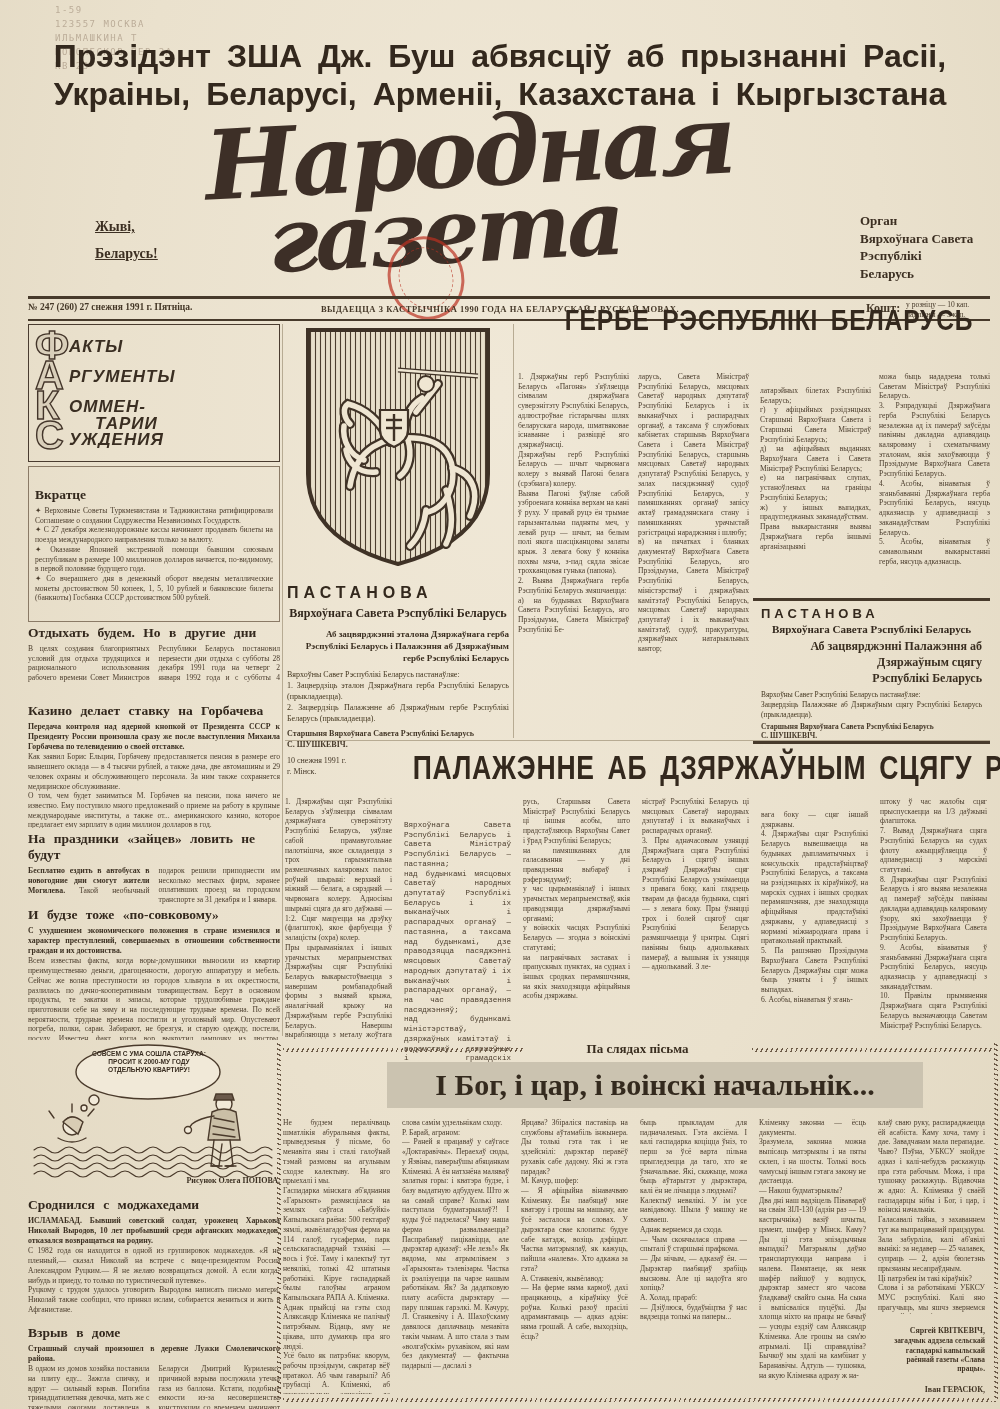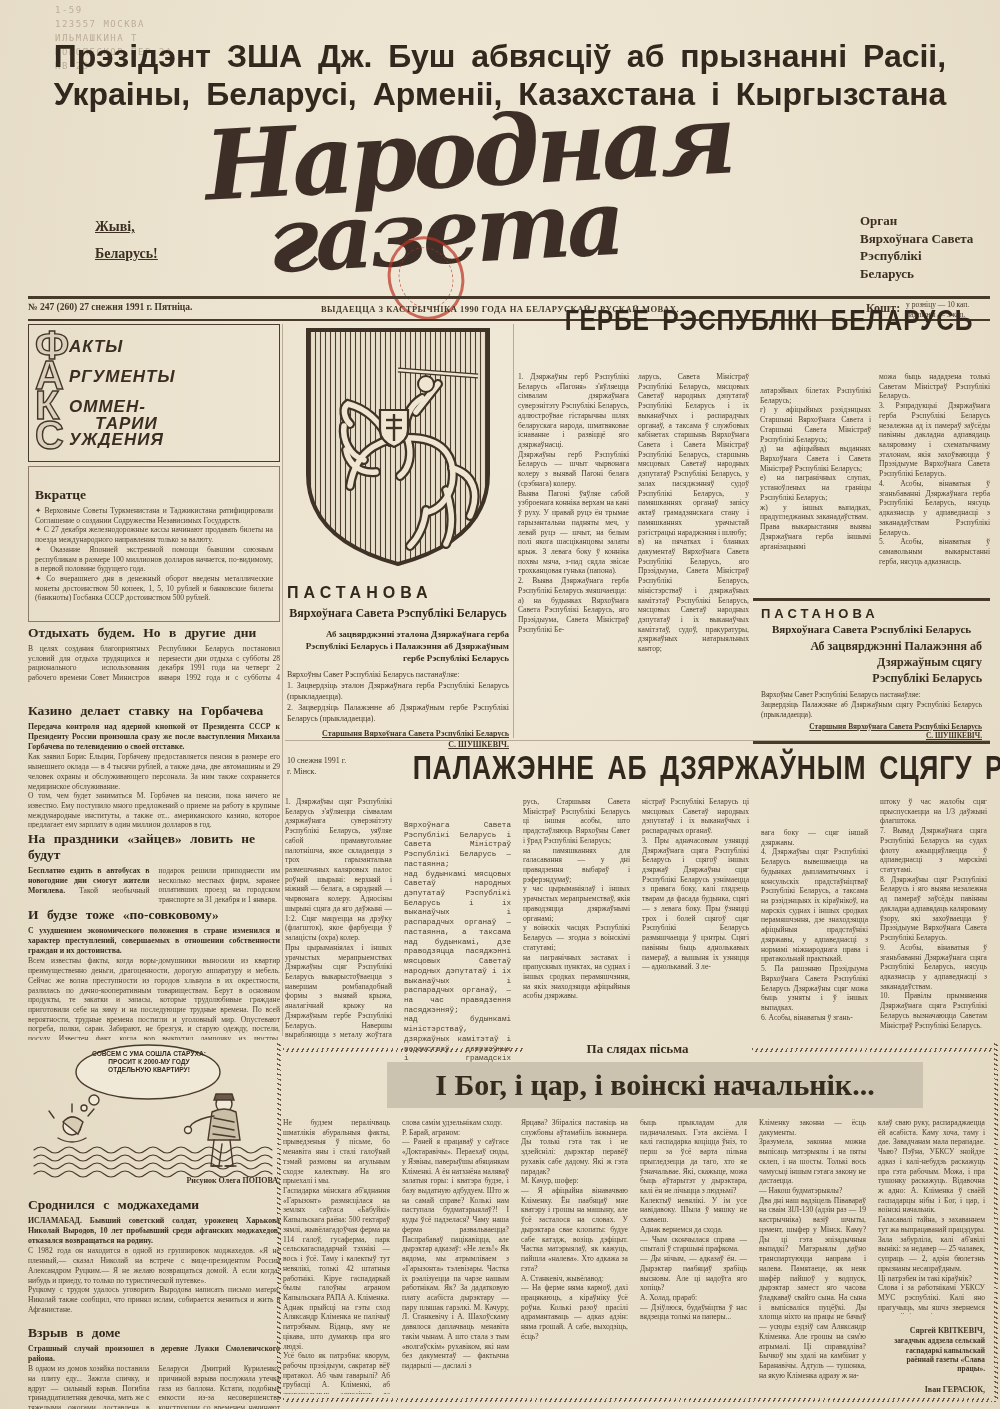--- a/index.html
+++ b/index.html
@@ -38,21 +38,21 @@
   .frow{display:flex;align-items:flex-start;height:30px;}
   .fletter{font:bold 40px/0.8 "Liberation Sans","DejaVu Sans",sans-serif;color:#d9cfba;-webkit-text-stroke:1.4px #43352a;width:34px;flex:none;}
   .fword{font:bold italic 17px/1 "Liberation Sans","DejaVu Sans",sans-serif;color:#3a2e22;letter-spacing:1px;margin-top:9px;}
   .boxed{border:1px solid #8a7a66;padding:20px 6px;}
   
   #decree1{left:287px;top:324px;width:222px;}
   .past-h{font:bold 16px "Liberation Sans","DejaVu Sans",sans-serif;letter-spacing:5px;color:#33281d;}
   .past-sub{font:bold 12px "Liberation Serif",serif;text-align:center;color:#33281d;margin-top:4px;}
   .past-title{font:bold 9px/1.35 "Liberation Serif",serif;text-align:right;color:#3a2e20;margin-top:7px;white-space:pre-line;}
   .past-body{font:8px/1.35 "Liberation Serif",serif;text-align:justify;white-space:pre-line;margin-top:6px;color:#43361f;}
-  .past-sig{font:bold 8px/1.3 "Liberation Serif",serif;text-align:right;margin-top:5px;white-space:pre-line;text-decoration:underline;}
+  .past-sig{font:bold 8px/1.3 "Liberation Serif",serif;margin-top:5px;white-space:pre-line;}
   .past-date{font:8px/1.4 "Liberation Serif",serif;margin-top:5px;white-space:pre-line;}
   
   .bighead{font:bold 30px/1.15 "Liberation Sans","DejaVu Sans",sans-serif;color:#33281d;text-align:center;letter-spacing:1px;word-spacing:6px;white-space:nowrap;}
   .squeeze{display:inline-block;transform:scaleX(.82);transform-origin:center;}
   
   #decree2{left:753px;top:598px;width:237px;height:146px;border-top:3px solid #473a2b;border-bottom:3px solid #473a2b;padding:5px 8px 0;box-sizing:border-box;overflow:hidden;}
   
   #letter{left:283px;top:1042px;width:709px;height:364px;}
   #letter-band{position:absolute;left:104px;top:20px;width:536px;height:46px;background:#cbc3b0;}
   #letter-head{position:absolute;left:104px;top:20px;width:536px;height:46px;text-align:center;font:bold 30px/46px "Liberation Serif",serif;color:#342a1e;}
@@ -301,21 +301,21 @@
 над будынкамі мясцовых Саветаў народных дэпутатаў Рэспублікі Беларусь і іх выканаўчых і распарадчых органаў — пастаянна, а таксама над будынкамі, дзе праводзяцца пасяджэнні мясцовых Саветаў народных дэпутатаў і іх выканаўчых і распарадчых органаў, — на час правядзення пасяджэнняў;
 над будынкамі міністэрстваў, дзяржаўных камітэтаў і ведамстваў, дзяржаўных і грамадскіх прадпрыемстваў, арганізацый і ўстаноў, а таксама на жылых пабудовах у вызначаныя заканадаўствам Рэспублікі Беларусь святочныя і памятныя дні;
 на будынках і сродках пера-</div>
   <div class="abs txt" style="left:523px;top:797px;width:107px;height:244px;">русь, Старшыня Савета Міністраў Рэспублікі Беларусь ці іншыя асобы, што прадстаўляюць Вярхоўны Савет і ўрад Рэспублікі Беларусь;
 на памяшканнях для галасавання — у дні правядзення выбараў і рэферэндумаў;
 у час цырыманіялаў і іншых урачыстых мерапрыемстваў, якія праводзяцца дзяржаўнымі органамі;
 у воінскіх часцях Рэспублікі Беларусь — згодна з воінскімі статутамі;
 на пагранічных заставах і прапускных пунктах, на суднах і іншых сродках перамяшчэння, на якіх знаходзяцца афіцыйныя асобы дзяржавы.</div>
   <div class="abs txt" style="left:642px;top:797px;width:107px;height:244px;">ністраў Рэспублікі Беларусь ці мясцовых Саветаў народных дэпутатаў і іх выканаўчых і распарадчых органаў.
 3. Пры адначасовым узняцці Дзяржаўнага сцяга Рэспублікі Беларусь і сцягоў іншых дзяржаў Дзяржаўны сцяг Рэспублікі Беларусь узнімаецца з правага боку, калі глядзець тварам да фасада будынка, сцягі — з левага боку. Пры ўзняцці трох і болей сцягоў сцяг Рэспублікі Беларусь размяшчаецца ў цэнтры. Сцягі павінны быць аднолькавых памераў, а вышыня іх узняцця — аднолькавай. З ле-</div>
-  <div class="abs txt" style="left:761px;top:828px;width:107px;height:244px;">вага боку — сцяг іншай дзяржавы.
+  <div class="abs txt" style="left:761px;top:810px;width:107px;height:244px;">вага боку — сцяг іншай дзяржавы.
 4. Дзяржаўны сцяг Рэспублікі Беларусь вывешваецца на будынках дыпламатычных і консульскіх прадстаўніцтваў Рэспублікі Беларусь, а таксама на рэзідэнцыях іх кіраўнікоў, на марскіх суднах і іншых сродках перамяшчэння, дзе знаходзяцца афіцыйныя прадстаўнікі дзяржавы, у адпаведнасці з нормамі міжнароднага права і пратакольнай практыкай.
 5. Па рашэнню Прэзідыума Вярхоўнага Савета Рэспублікі Беларусь Дзяржаўны сцяг можа быць узняты і ў іншых выпадках.
 6. Асобы, вінаватыя ў згань-</div>
   <div class="abs txt" style="left:880px;top:797px;width:107px;height:244px;">штоку ў час жалобы сцяг прыспускаецца на 1/3 даўжыні флагштока.
 7. Вывад Дзяржаўнага сцяга Рэспублікі Беларусь на судах флоту ажыццяўляецца ў адпаведнасці з марскімі статутамі.
 8. Дзяржаўны сцяг Рэспублікі Беларусь і яго выява незалежна ад памераў заўсёды павінны дакладна адпавядаць каляроваму ўзору, які захоўваецца ў Прэзідыуме Вярхоўнага Савета Рэспублікі Беларусь.
 9. Асобы, вінаватыя ў зганьбаванні Дзяржаўнага сцяга Рэспублікі Беларусь, нясуць адказнасць у адпаведнасці з заканадаўствам.
 10. Правілы прымянення Дзяржаўнага сцяга Рэспублікі Беларусь вызначаюцца Саветам Міністраў Рэспублікі Беларусь.</div>
 
   <div class="abs" id="letter">

